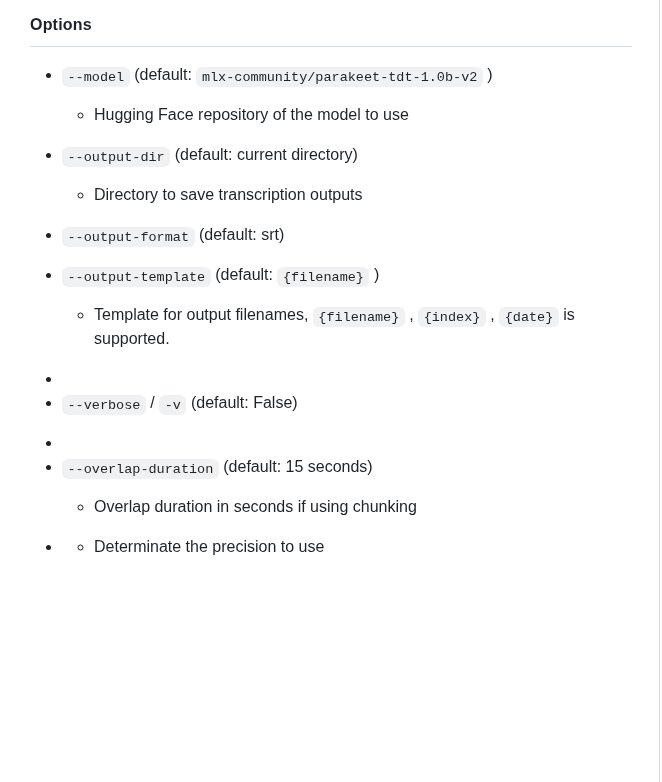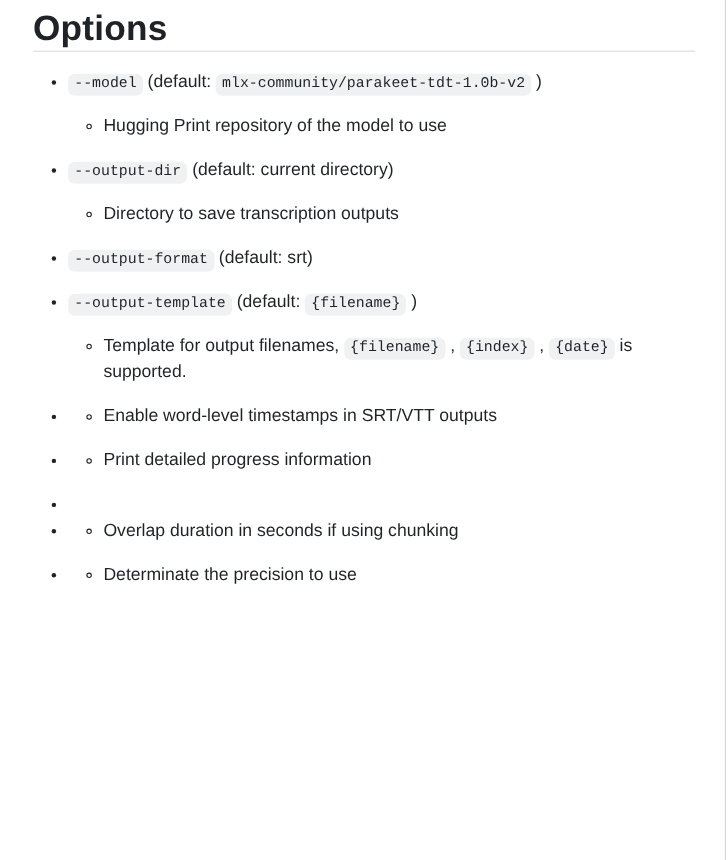--- a/index.html
+++ b/index.html
@@ -22,21 +22,21 @@
     font-family: "Liberation Sans", sans-serif;
     color: var(--text);
     -webkit-font-smoothing: antialiased;
   }
   .page {
     padding: 6px 30px 0 30px;
   }
   h2.page-title {
     margin: 0 0 16px 0;
     padding: 4px 0 6px 0;
-    font-size: 32px;
+    font-size: 16px;
     line-height: 30px;
     font-weight: 700;
     border-bottom: 1px solid var(--heading-border);
     letter-spacing: 0.2px;
   }
   ul.options-list {
     margin: 0;
     padding: 0 0 0 32px;
     list-style-type: disc;
     font-size: 16px;
@@ -74,21 +74,21 @@
 <body>
 
 <div class="page">
   <h2 class="page-title">Options</h2>
 
   <ul class="options-list" id="options-root">
       <li>
         <p><code class="inline-code">--model</code> (default: <code class="inline-code">mlx-community/parakeet-tdt-1.0b-v2</code> )</p>
         <ul>
           <li>
-            <p>Hugging Print repository of the model to use</p>
+            <p>Hugging Face repository of the model to use</p>
           </li>
         </ul>
       </li>
       <li>
         <p><code class="inline-code">--output-dir</code> (default: current directory)</p>
         <ul>
           <li>
             <p>Directory to save transcription outputs</p>
           </li>
         </ul>
@@ -98,36 +98,28 @@
       </li>
       <li>
         <p><code class="inline-code">--output-template</code> (default: <code class="inline-code">{filename}</code> )</p>
         <ul>
           <li>
             <p>Template for output filenames, <code class="inline-code">{filename}</code> , <code class="inline-code">{index}</code> , <code class="inline-code">{date}</code> is supported.</p>
           </li>
         </ul>
       </li>
       <li>
-        <ul>
-          <li>
-            <p>Enable word-level timestamps in SRT/VTT outputs</p>
-          </li>
-        </ul>
       </li>
       <li>
-        <ul>
-          <li>
-            <p>Print detailed progress information</p>
-          </li>
-        </ul>
+        <p><code class="inline-code">--verbose</code> / <code class="inline-code">-v</code> (default: False)</p>
       </li>
       <li>
       </li>
       <li>
+        <p><code class="inline-code">--overlap-duration</code> (default: 15 seconds)</p>
         <ul>
           <li>
             <p>Overlap duration in seconds if using chunking</p>
           </li>
         </ul>
       </li>
       <li>
         <ul>
           <li>
             <p>Determinate the precision to use</p>

